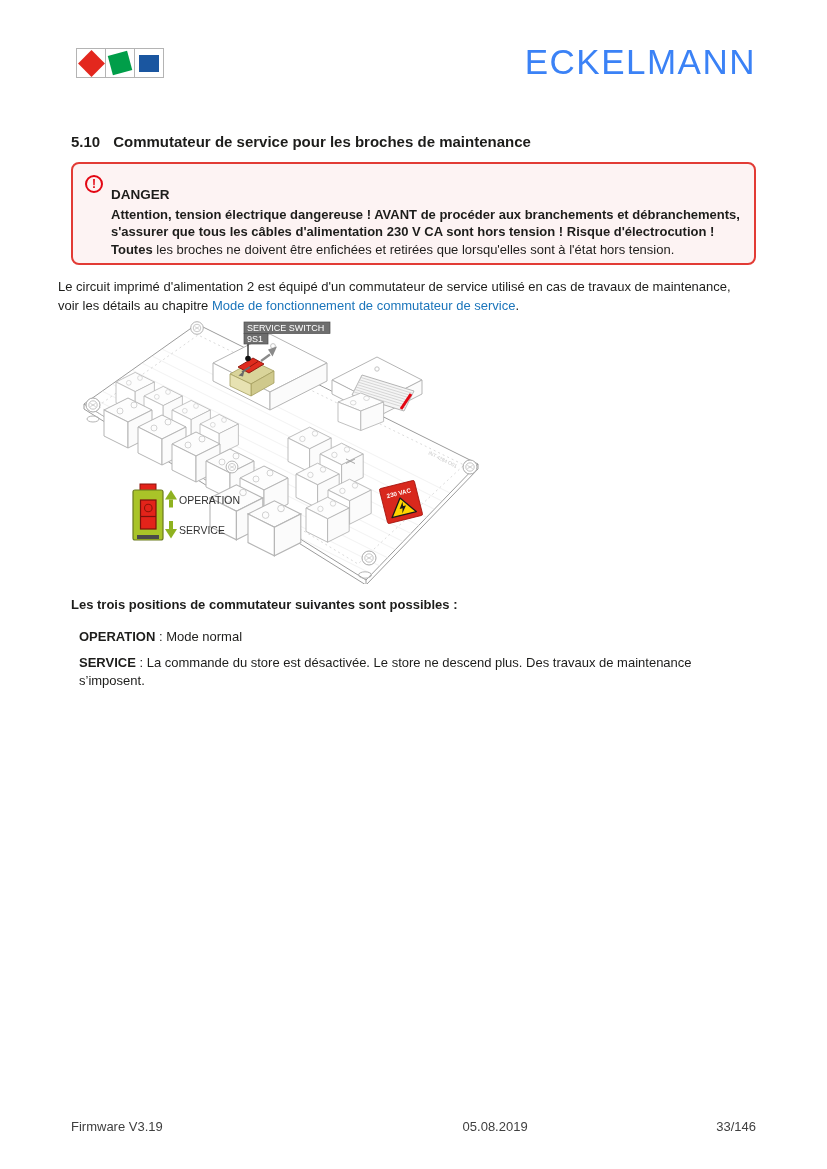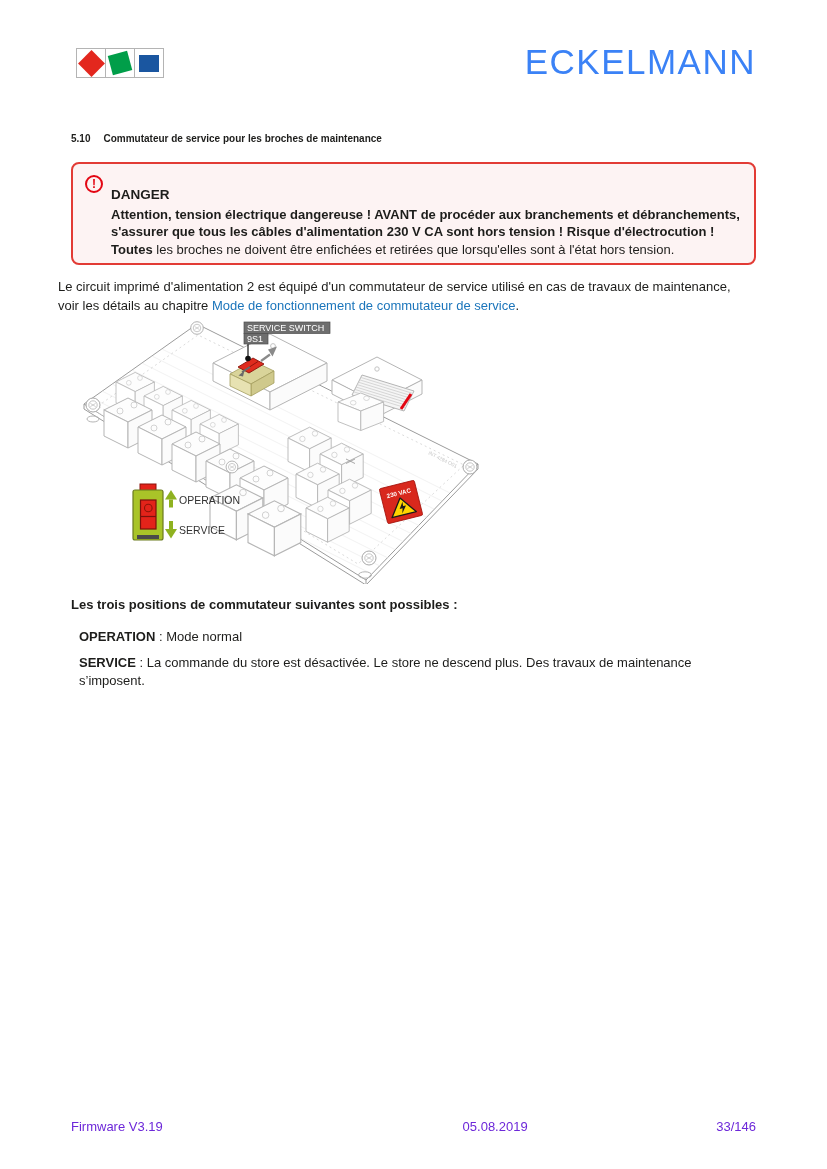--- a/index.html
+++ b/index.html
@@ -10,21 +10,21 @@
   
   .logo-squares { position:absolute; left:76px; top:48px; display:flex; }
   .logo-cell { width:30px; height:30px; border:1px solid #b4b4b4; margin-left:-1px; display:flex; align-items:center; justify-content:center; background:#fff; }
   .logo-cell:first-child { margin-left:0; }
   .sq-red   { width:19px; height:19px; transform:rotate(45deg); }
   .sq-green { width:20px; height:20px; transform:rotate(-15deg); }
   .sq-blue  { width:20px; height:17px; }
   .wordmark { position:absolute; right:71px; top:42px; font-size:35px; font-weight:300; letter-spacing:1.5px; color:#3b82f6; }
 
   
-  .section-heading { position:absolute; left:71px; top:133px; font-size:10px; font-weight:bold; display:flex; }
+  .section-heading { position:absolute; left:71px; top:133px; font-size:15px; font-weight:bold; display:flex; }
   .section-heading .num { margin-right:13px; }
 
   
   .danger-box { position:absolute; left:71px; top:162px; width:685px; height:103px;
     border:2px solid #e23b35; border-radius:8px; background:#fdf3f3; padding:10px 6px 10px 12px;
     display:flex; gap:8px; }
   .danger-icon { flex:0 0 18px; width:18px; height:18px; border:2px solid #e30613; border-radius:50%;
     color:#e30613; font-weight:bold; font-size:12px; line-height:14px; text-align:center; margin-top:1px; }
   .danger-content { font-size:13px; line-height:17.5px; width:640px; }
   .danger-title { font-weight:bold; font-size:13.5px; margin-bottom:2px;margin-top:12px; }
@@ -36,21 +36,21 @@
   
   .figure-wrap { position:absolute; left:80px; top:318px; width:420px; height:266px; }
 
   
   .positions { position:absolute; left:71px; top:596px; width:692px; font-size:13px; line-height:18px; }
   .positions .lead { font-weight:bold; margin-bottom:14px; }
   .positions p.item { margin:8px; }
   .positions .term { font-weight:bold; }
 
   
-  .footer { position:absolute; left:71px; top:1119px; width:685px; display:flex; font-size:13px; color:#6d28d9; }
+  .footer { position:absolute; left:71px; top:1119px; width:685px; display:flex; font-size:13px; color:#404040; }
   .footer .f-left { flex:1; text-align:left; }
   .footer .f-center { flex:1; text-align:right; }
   .footer .f-right { flex:1; text-align:right; }
 
   svg text { font-family:"Liberation Sans", sans-serif; }
 </style>
 </head>
 <body>
 
 <div class="page">

